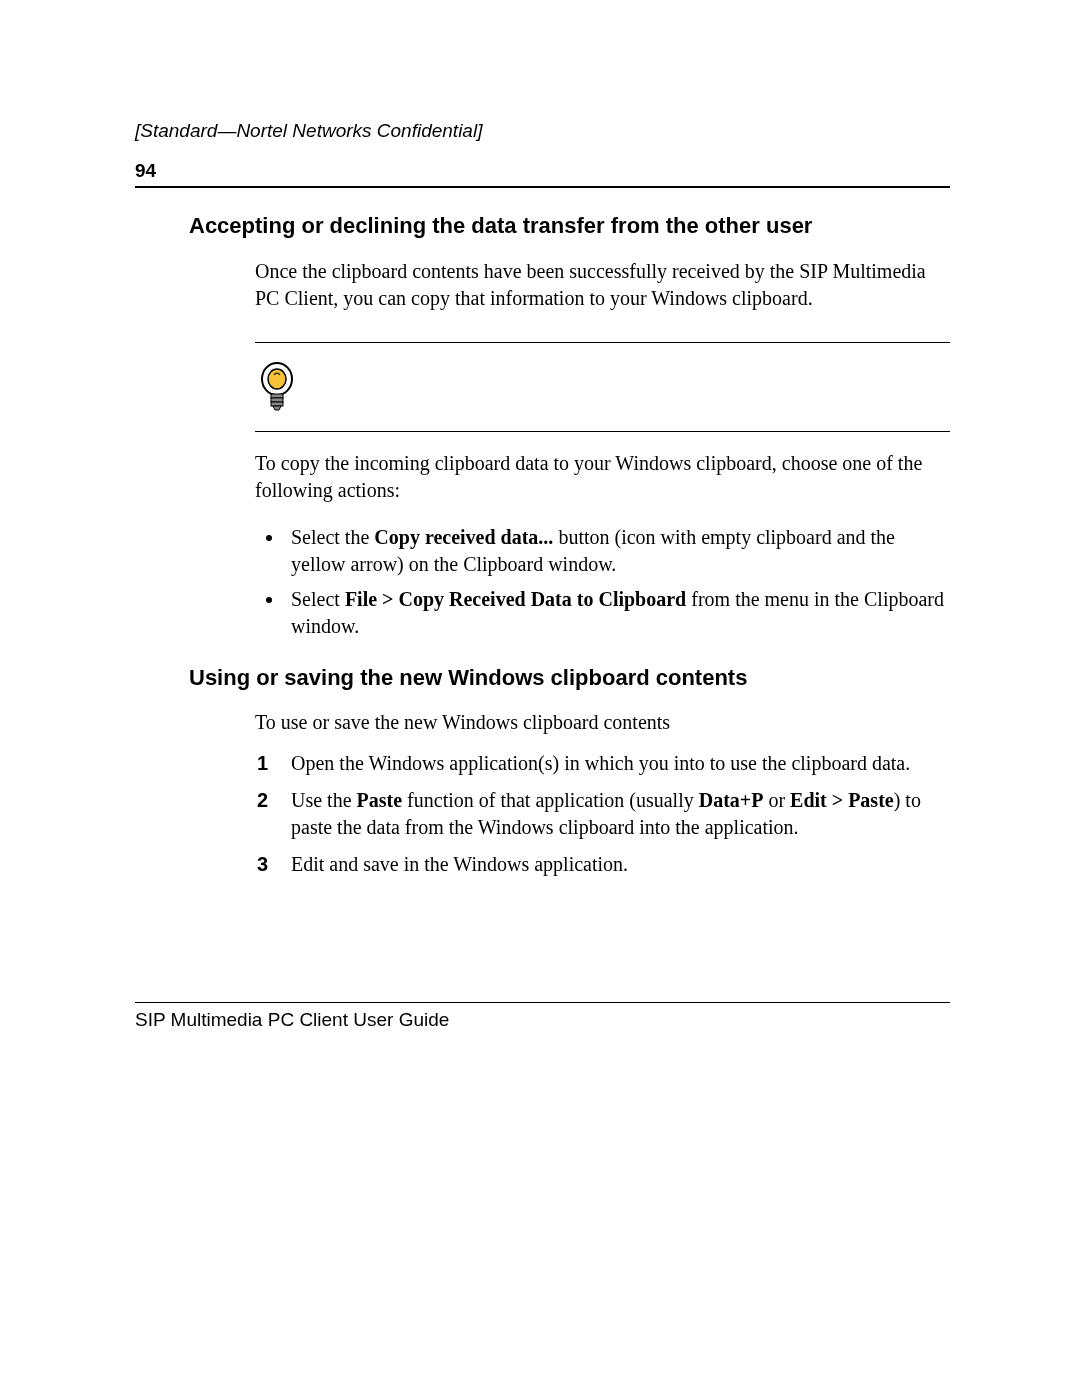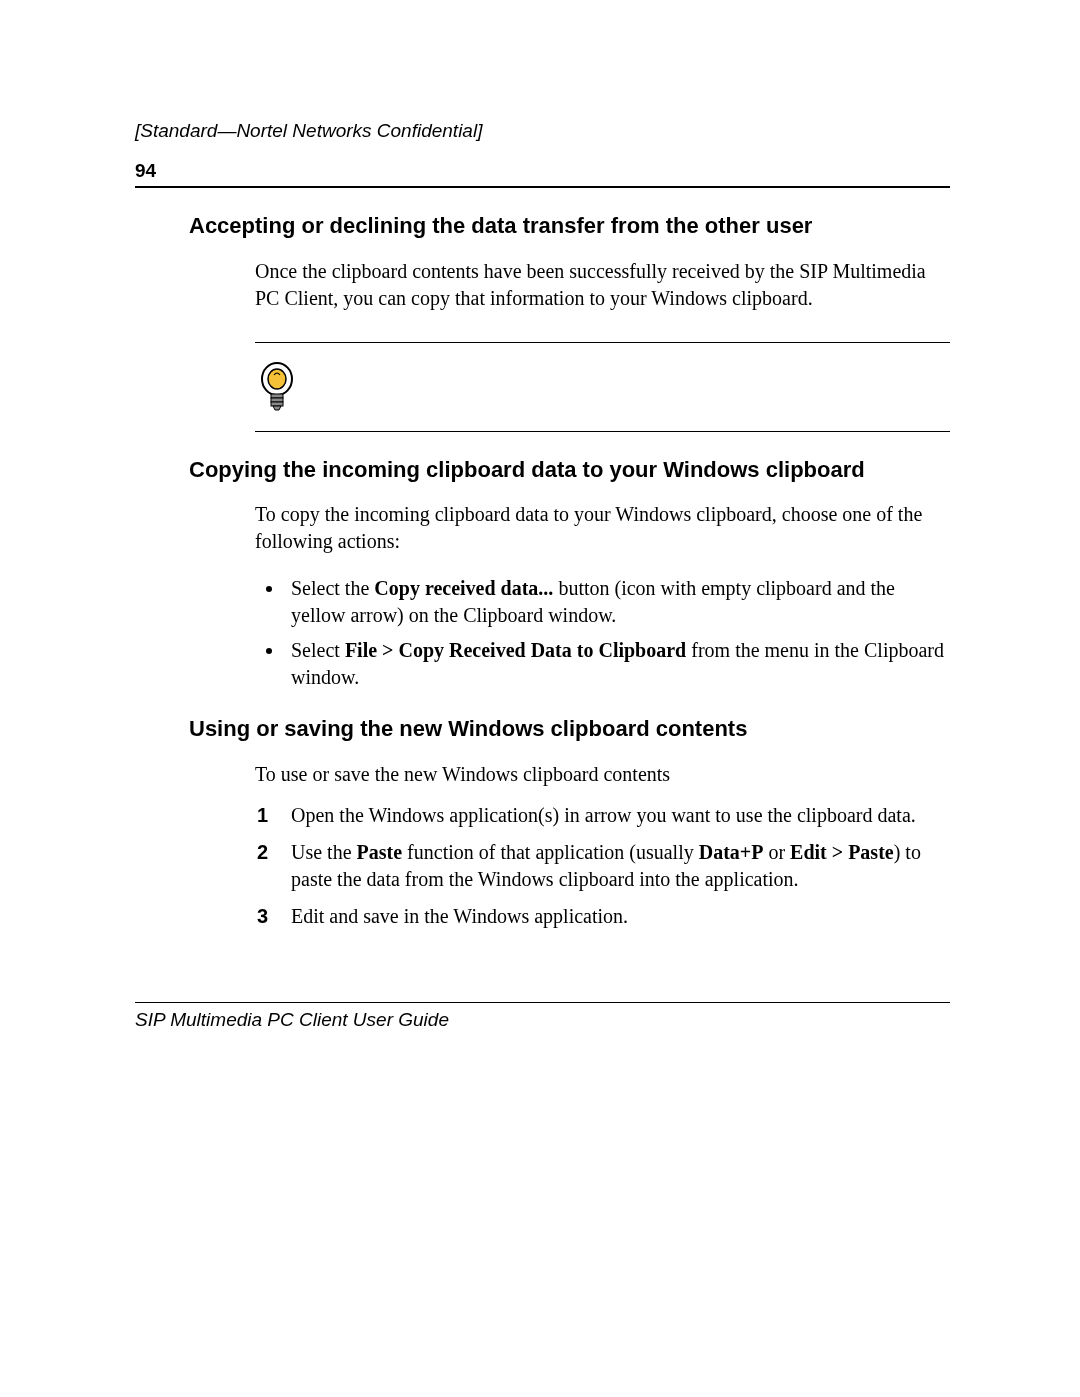--- a/index.html
+++ b/index.html
@@ -107,21 +107,20 @@
     font-family: Arial, Helvetica, sans-serif;
     font-weight: bold;
     position: absolute;
     left: -26px;
   }
   .footer {
     position: absolute;
     left: 135px;
     right: 130px;
     bottom: 60px;
-    font-style: italic;
   }
   .footer-text {
     font-family: Arial, Helvetica, sans-serif;
     font-size: 19px;
     margin-top: 6px;
   }
   b { font-weight: bold; }
 </style>
 </head>
 <body>
@@ -148,39 +147,38 @@
           <rect x="16" y="33" width="12" height="4" fill="#888" stroke="#000" stroke-width="1"></rect>
           <rect x="16" y="37" width="12" height="4" fill="#888" stroke="#000" stroke-width="1"></rect>
           <rect x="16" y="41" width="12" height="4" fill="#888" stroke="#000" stroke-width="1"></rect>
           <path d="M18 45 h8 l-2 4 h-4 z" fill="#888" stroke="#000" stroke-width="1"></path>
         </svg>
       </div>
     </div>
     <hr class="tip-rule">
   </div>
 
-  <h2 class="section-heading">Copying the incoming clipboard data to your Windows clipboard</h2>
 
   <p class="body-text">To copy the incoming clipboard data to your Windows clipboard, choose one of the following actions:</p>
 
   <ul class="body-list">
     <li>
       <span>Select the </span><b>Copy received data...</b><span> button (icon with empty clipboard and the yellow arrow) on the Clipboard window.</span>
     </li>
     <li>
       <span>Select </span><b>File &gt; Copy Received Data to Clipboard</b><span> from the menu in the Clipboard window.</span>
     </li>
   </ul>
 
   <h2 class="section-heading">Using or saving the new Windows clipboard contents</h2>
 
   <p class="body-text" style="margin-bottom:14px;">To use or save the new Windows clipboard contents</p>
 
   <ol class="body-list-num">
-    <li><span>Open the Windows application(s) in arrow you want to use the clipboard data.</span></li>
+    <li><span>Open the Windows application(s) in which you into to use the clipboard data.</span></li>
     <li>
       <span>Use the </span><b>Paste</b><span> function of that application (usually </span><b>Data+P</b><span> or </span><b>Edit &gt; Paste</b><span>) to paste the data from the Windows clipboard into the application.</span>
     </li>
     <li><span>Edit and save in the Windows application.</span></li>
   </ol>
 
   <div class="footer">
     <hr class="rule-thin">
     <div class="footer-text">SIP Multimedia PC Client User Guide</div>
   </div>

